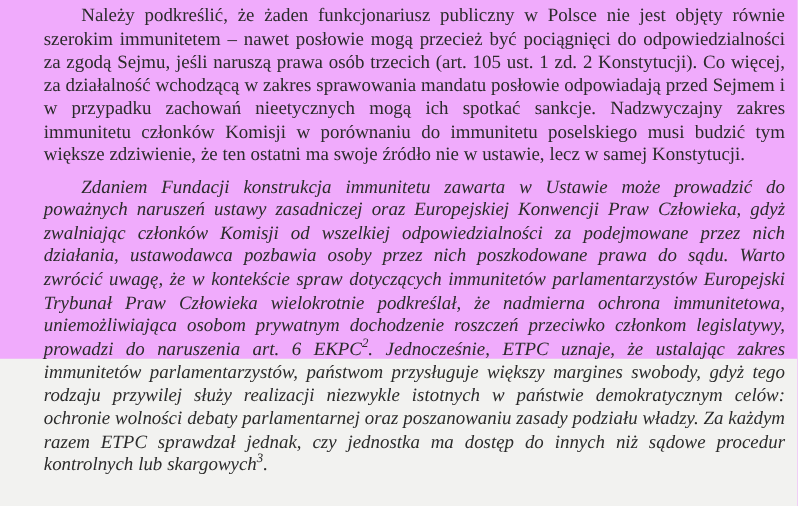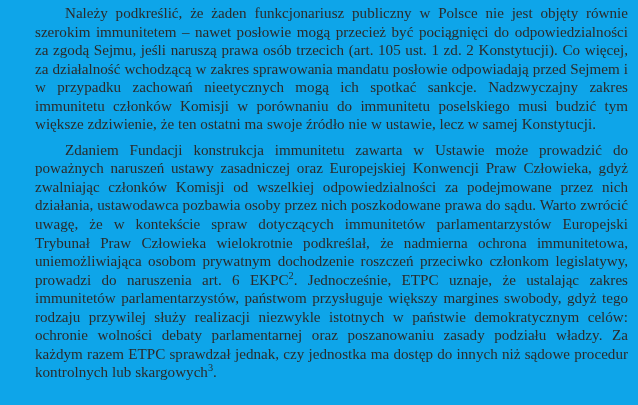--- a/index.html
+++ b/index.html
@@ -9,40 +9,41 @@
   body {
     width: 638px;
     height: 405px;
     background: #f2f2f0;
     font-family: "Liberation Serif", "DejaVu Serif", serif;
     overflow: hidden;
   }
   #page {
     position: relative;
     width: 638px;
-    height: 405px;
-    background: #0ea5e9;
+    height: 287px;
+    background: #f0abfc;
     box-sizing: border-box;
     padding: 4px 10px 0 35px;
   }
   .doc-paragraph {
     margin: 0;
     color: #2b2b2b;
     font-size: 15.1px;
     line-height: 18.55px;
     text-align: justify;
     text-justify: inter-word;
     text-indent: 30px;
     width: 593px;
     letter-spacing: 0.01px;
     word-spacing: 0.1px;
     -webkit-font-smoothing: antialiased;
   }
   .doc-paragraph + .doc-paragraph {
     margin-top: 7px;
+    font-style: italic;
   }
   
   .fn {
     font-size: 0.68em;
     vertical-align: super;
     line-height: 0;
   }
 </style>
 </head>
 <body>

